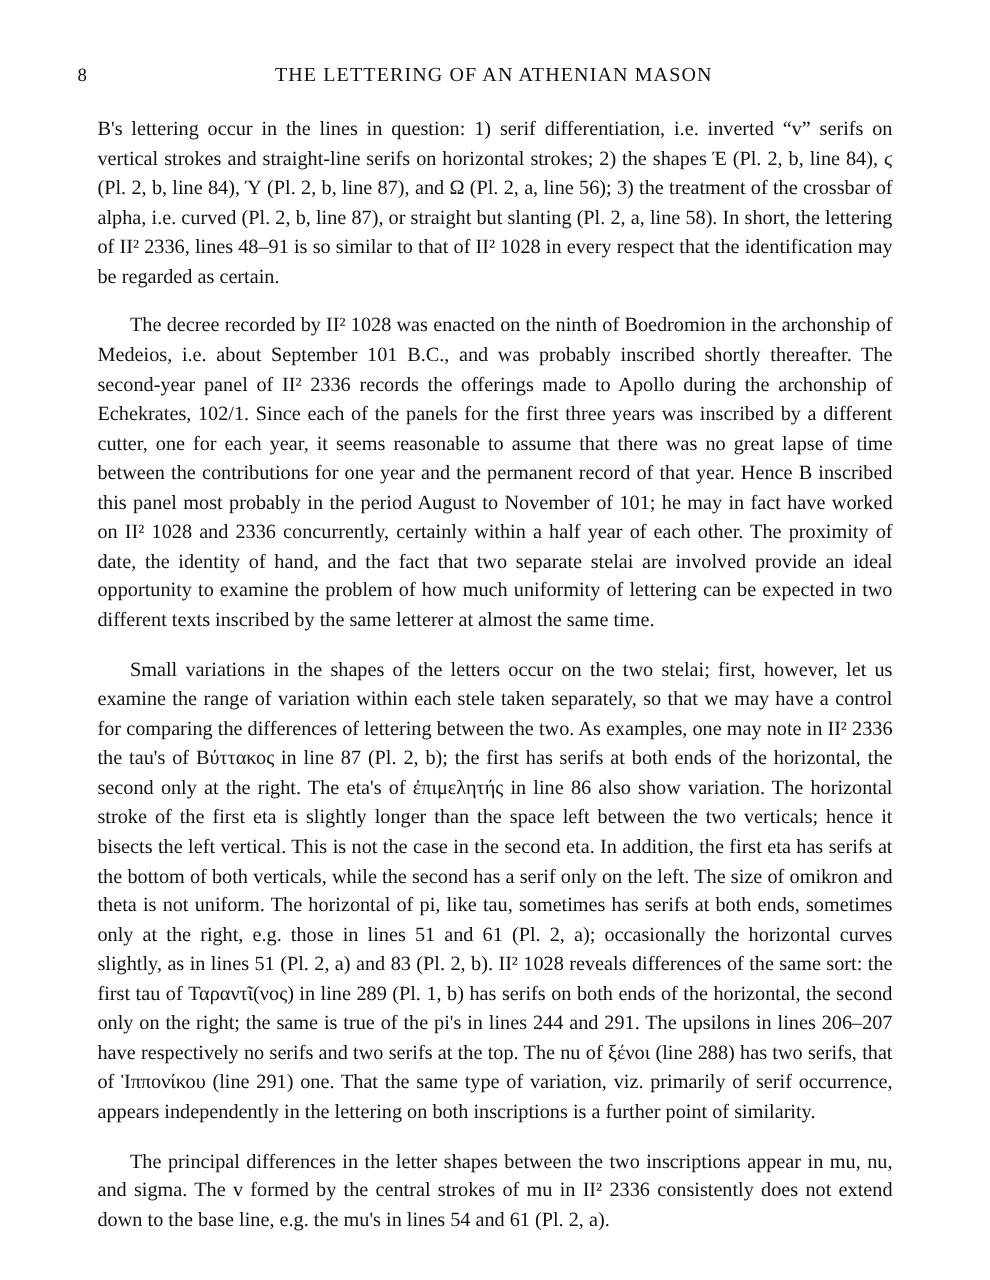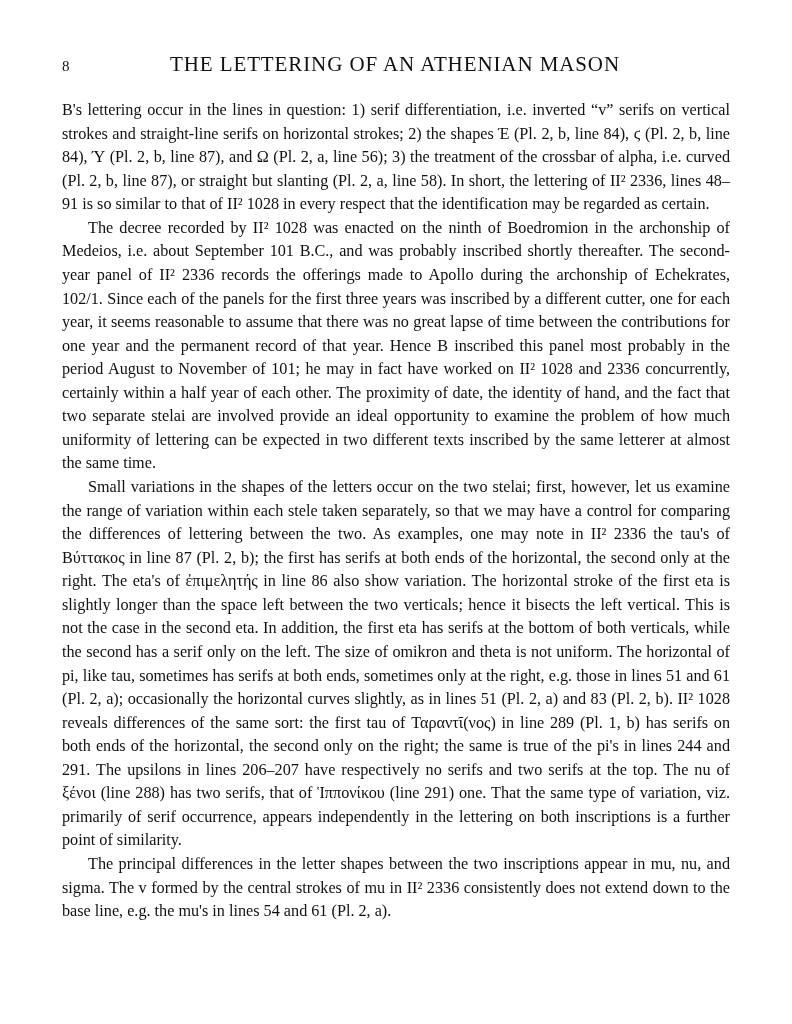--- a/index.html
+++ b/index.html
@@ -28,34 +28,34 @@
   }
   .folio {
     font-size: 15px;
     width: 28px;
     flex: 0 0 28px;
     text-align: left;
   }
   .head-title {
     flex: 1 1 auto;
     text-align: center;
-    font-size: 21px;
+    font-size: 16px;
     letter-spacing: 0.9px;
     padding-right: 30px;
     white-space: nowrap;
   }
   .body-text {
     font-size: 16.2px;
     line-height: 1.455;
     text-align: justify;
     text-justify: inter-word;
     hyphens: none;
   }
   .para {
-    margin: 0;
+    margin: 16px;
     text-indent: 26px;
     font-family: Liberation Serif, serif;
   }
   .para.first {
     text-indent: 0;
   }
 </style>
 </head>
 <body>
 

